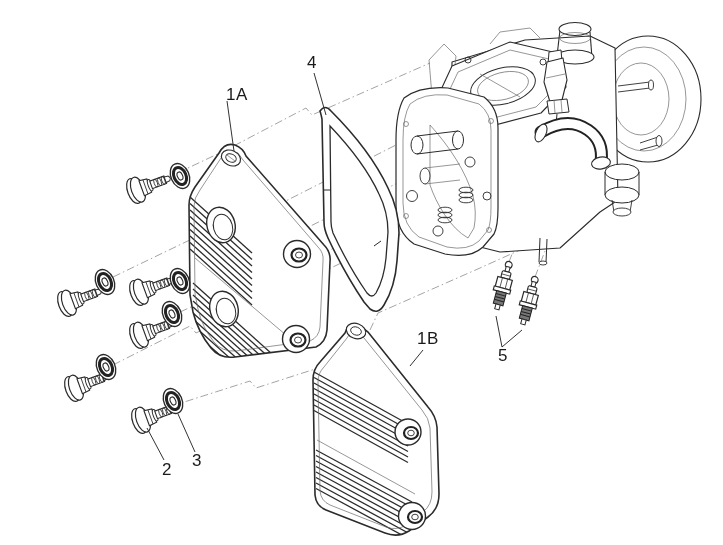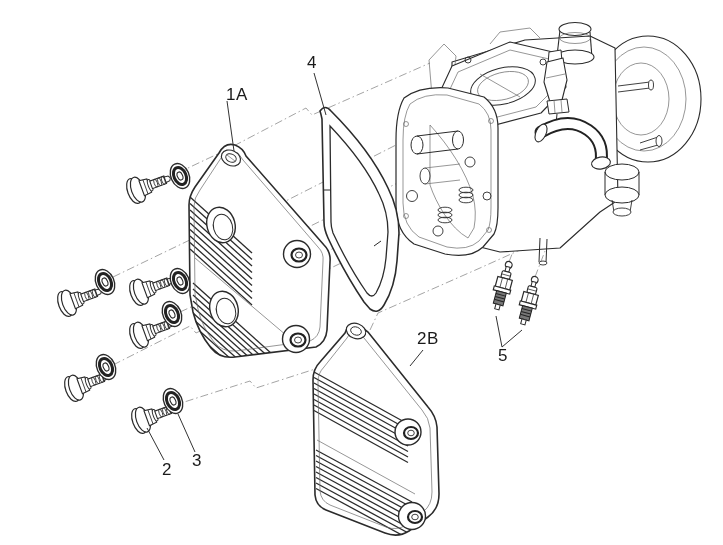--- a/index.html
+++ b/index.html
@@ -286,18 +286,18 @@
     <line class="leader" x1="314" y1="73" x2="326" y2="115"></line>
     <line class="leader" x1="423" y1="350" x2="410" y2="366"></line>
     <line class="leader" x1="164" y1="460" x2="147" y2="428"></line>
     <line class="leader" x1="195" y1="452" x2="178" y2="414"></line>
     <polyline class="leader" points="496,316 502,347 522,330" fill="none"></polyline>
   </g>
 </svg>
 
 <div class="callout" style="left:225px;top:86px;margin-left:12px;">1A</div>
 <div class="callout" style="left:312px;top:54px;">4</div>
-<div class="callout" style="left:428px;top:330px;">2B</div>
+<div class="callout" style="left:428px;top:330px;">1B</div>
 <div class="callout" style="left:167px;top:461px;">2</div>
 <div class="callout" style="left:197px;top:452px;">3</div>
 <div class="callout" style="left:503px;top:347px;">5</div>
 
 </div>
 
 </body></html>

